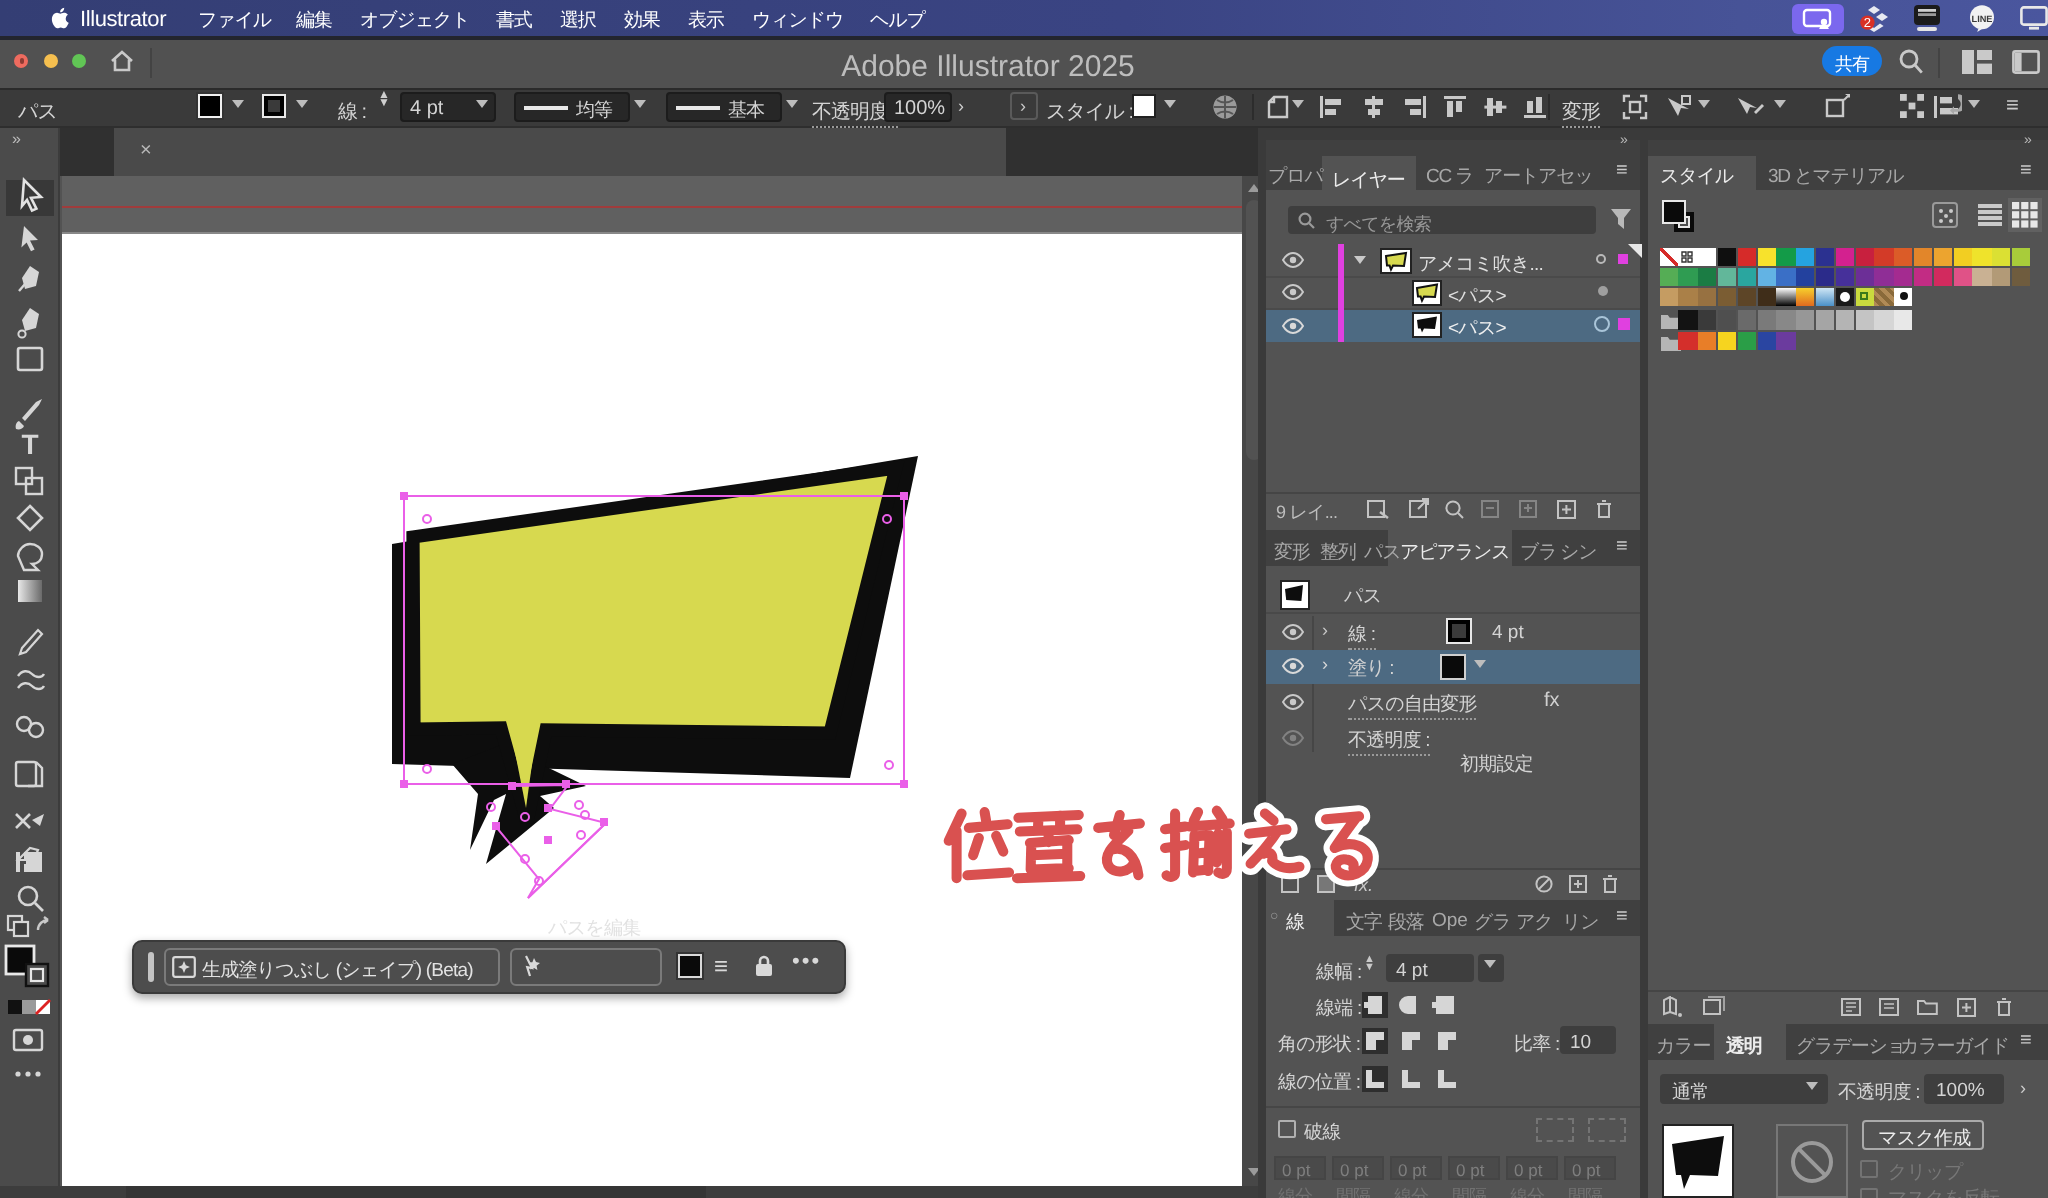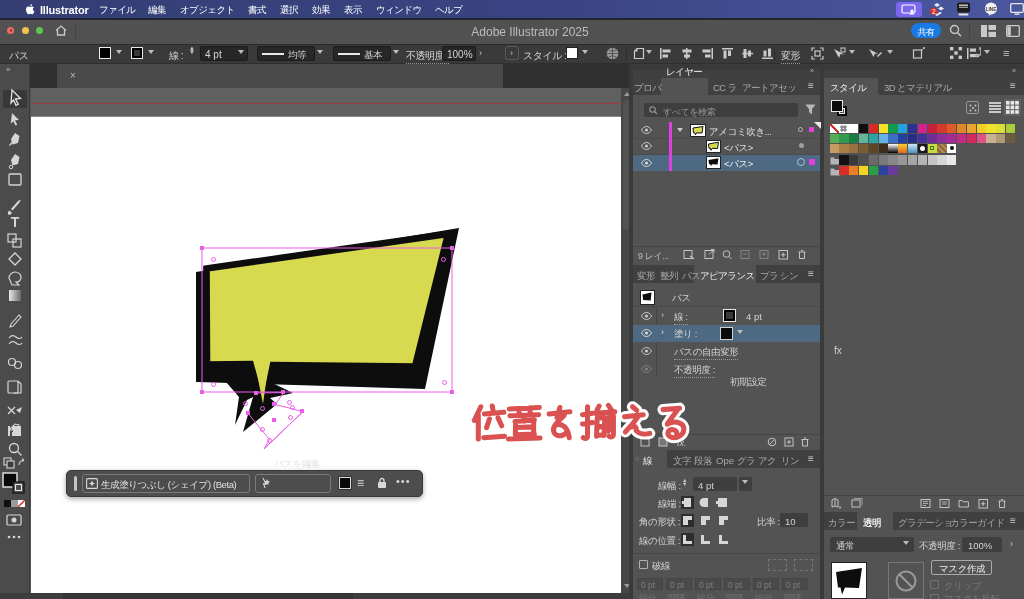--- a/index.html
+++ b/index.html
@@ -21,21 +21,21 @@
 .hdl{position:absolute;width:4px;height:4px;background:#ea5fe8}
 </style></head>
 <body>
 <div id="app">
 
 <div class="abs" style="left:0;top:0;width:1024px;height:18px;background:linear-gradient(90deg,#343e74 0%,#3a4483 55%,#475397 85%,#4a569e 100%)"></div>
 <div class="abs" style="left:0;top:18px;width:1024px;height:2px;background:#23252e"></div>
 <svg class="abs" style="left:24px;top:3px" width="12" height="12" viewBox="0 0 13 13">
       <path fill="#fff" d="M9.6 6.9c0-1.4 1.1-2 1.2-2.1-.7-1-1.7-1.1-2-1.1-.9-.1-1.7.5-2.1.5-.4 0-1.1-.5-1.8-.5-.9 0-1.8.5-2.3 1.4-1 1.7-.3 4.2.7 5.6.5.7 1 1.4 1.8 1.4.7 0 1-.5 1.8-.5s1.1.5 1.8.5c.8 0 1.3-.7 1.7-1.4.6-.8.8-1.6.8-1.6s-1.6-.6-1.6-2.2zM8.2 2.7c.4-.5.6-1.1.6-1.7-.6 0-1.2.4-1.6.8-.4.4-.7 1-.6 1.6.6.1 1.2-.3 1.6-.7z"></path>
     </svg>
-<div class="txt" style="left:40px;top:3.5px;font-size:11px;font-weight:bold;color:#fff;letter-spacing:-.2px">Illustrator</div>
+<div class="txt" style="left:40px;top:3.5px;font-size:11px;font-weight:normal;color:#fff;letter-spacing:-.2px">Illustrator</div>
 <div class="txt" style="left:99px;top:4px;font-size:9.5px;color:#fff;letter-spacing:-.6px">ファイル</div>
 <div class="txt" style="left:148px;top:4px;font-size:9.5px;color:#fff;letter-spacing:-.6px">編集</div>
 <div class="txt" style="left:180px;top:4px;font-size:9.5px;color:#fff;letter-spacing:-.6px">オブジェクト</div>
 <div class="txt" style="left:248px;top:4px;font-size:9.5px;color:#fff;letter-spacing:-.6px">書式</div>
 <div class="txt" style="left:280px;top:4px;font-size:9.5px;color:#fff;letter-spacing:-.6px">選択</div>
 <div class="txt" style="left:312px;top:4px;font-size:9.5px;color:#fff;letter-spacing:-.6px">効果</div>
 <div class="txt" style="left:344px;top:4px;font-size:9.5px;color:#fff;letter-spacing:-.6px">表示</div>
 <div class="txt" style="left:376px;top:4px;font-size:9.5px;color:#fff;letter-spacing:-.6px">ウィンドウ</div>
 <div class="txt" style="left:435px;top:4px;font-size:9.5px;color:#fff;letter-spacing:-.6px">ヘルプ</div>
 <div class="abs" style="left:896px;top:2px;width:26px;height:15px;background:#7b68ee;border-radius:3px"></div>
@@ -67,21 +67,21 @@
 
 <div class="abs" style="left:0;top:20px;width:1024px;height:24px;background:#515151"></div>
 <div class="abs" style="left:7px;top:26.5px;width:7px;height:7px;border-radius:50%;background:#ee6b5f"></div>
 <div class="abs" style="left:9.5px;top:29px;width:2.5px;height:2.5px;border-radius:50%;background:#8d3b33"></div>
 <div class="abs" style="left:21.5px;top:26.5px;width:7px;height:7px;border-radius:50%;background:#f5bf4f"></div>
 <div class="abs" style="left:36px;top:26.5px;width:7px;height:7px;border-radius:50%;background:#61c555"></div>
 <svg class="abs" style="left:54px;top:24px" width="14" height="13" viewBox="0 0 14 13">
       <path d="M2 6.5L7 2l5 4.5M3.5 5.8V11h7V5.8" fill="none" stroke="#c9c9c9" stroke-width="1.3"></path>
     </svg>
 <div class="vsep" style="left:75px;top:24px;height:15px;background:#434343"></div>
-<div class="txt" style="left:530px;top:25px;transform:translateX(-50%);font-size:12px;color:#bdbdbd">Adobe Illustrator 2025</div>
+<div class="txt" style="left:494px;top:25px;transform:translateX(-50%);font-size:15px;color:#bdbdbd">Adobe Illustrator 2025</div>
 <div class="abs" style="left:911px;top:23px;width:30px;height:15px;background:#1779e3;border-radius:8px"></div>
 <div class="txt" style="left:926px;top:25.5px;transform:translateX(-50%);font-size:9px;color:#fff;letter-spacing:-.5px">共有</div>
 <svg class="abs" style="left:949px;top:24px" width="13" height="14" viewBox="0 0 13 14">
       <circle cx="5.5" cy="5.5" r="4" fill="none" stroke="#c9c9c9" stroke-width="1.4"></circle>
       <path d="M8.5 8.5l3.4 3.8" stroke="#c9c9c9" stroke-width="1.4"></path>
     </svg>
 <div class="vsep" style="left:969px;top:24px;height:15px;background:#434343"></div>
 <svg class="abs" style="left:981px;top:25px" width="15" height="12" viewBox="0 0 15 12">
       <rect x="0" y="0" width="6" height="12" fill="#c9c9c9"></rect>
       <rect x="7.5" y="0" width="7.5" height="5" fill="#c9c9c9"></rect>
@@ -361,21 +361,21 @@
 <div class="abs" style="left:633px;top:64px;width:391px;height:535px;background:#535353"></div>
 <div class="abs" style="left:633px;top:64px;width:391px;height:6px;background:#3a3a3a"></div>
 <div class="abs" style="left:820px;top:64px;width:4px;height:535px;background:#3a3a3a"></div>
 <div class="abs" style="left:629px;top:64px;width:4px;height:535px;background:#3a3a3a"></div>
 
 <div class="abs" style="left:633px;top:70px;width:187px;height:8px;background:#404040"></div>
 <div class="ic" style="left:810px;top:67px;font-size:7px;color:#b5b5b5">»</div>
 <div class="abs" style="left:633px;top:78px;width:187px;height:17px;background:#404040"></div>
 <div class="tabA" style="left:661px;top:78px;width:47px;height:17px"></div>
 <div class="txt" style="left:634px;top:82px;font-size:9.5px;color:#a8a8a8;letter-spacing:-.6px">プロパ</div>
-<div class="txt" style="left:666px;top:66px;font-size:9.5px;color:#ececec;letter-spacing:-.6px">レイヤー</div>
+<div class="txt" style="left:666px;top:84px;font-size:9.5px;color:#ececec;letter-spacing:-.6px">レイヤー</div>
 <div class="txt" style="left:713px;top:82px;font-size:9.5px;color:#a8a8a8;letter-spacing:-.6px">CC ラ</div>
 <div class="txt" style="left:742px;top:82px;font-size:9.5px;color:#a8a8a8;letter-spacing:-.6px">アート</div>
 <div class="txt" style="left:769px;top:82px;font-size:9.5px;color:#a8a8a8;letter-spacing:-.6px">アセッ</div>
 <div class="ic" style="left:808px;top:80px;font-size:10px;color:#c9c9c9">≡</div>
 
 <div class="pfld" style="left:644px;top:103px;width:154px;height:14px"></div>
 <svg class="abs" style="left:649px;top:106px" width="9" height="9" viewBox="0 0 9 9">
       <circle cx="3.5" cy="3.5" r="2.7" fill="none" stroke="#9a9a9a" stroke-width="1.1"></circle>
       <path d="M5.6 5.6l2.4 2.4" stroke="#9a9a9a" stroke-width="1.1"></path>
     </svg>
@@ -483,21 +483,21 @@
     </svg>
 <div class="ic" style="left:661px;top:327px;font-size:9px;color:#d9d9d9">›</div>
 <div class="txt" style="left:674px;top:328px;font-size:9.5px;letter-spacing:-.4px">塗り :</div>
 <div class="abs" style="left:720px;top:327px;width:13px;height:13px;background:#0a0a0a;border:1px solid #d0d0d0"></div>
 <div class="ddv" style="left:737px;top:330px;color:#d9d9d9"></div>
 <svg class="abs eyeA" style="left:641px;top:347px" width="11" height="8" viewBox="0 0 11 8">
       <path d="M.5 4C2 1.5 3.6.5 5.5.5S9 1.5 10.5 4C9 6.5 7.4 7.5 5.5 7.5S2 6.5.5 4z" fill="none" stroke="#c9c9c9" stroke-width="1"></path>
       <circle cx="5.5" cy="4" r="1.6" fill="#c9c9c9"></circle>
     </svg>
 <div class="txt" style="left:674px;top:346px;font-size:9.5px;letter-spacing:-.4px;border-bottom:1px dotted #9a9a9a">パスの自由変形</div>
-<div class="txt" style="left:834px;top:345px;font-size:10px;color:#d0d0d0">fx</div>
+<div class="txt" style="left:772px;top:345px;font-size:10px;color:#d0d0d0">fx</div>
 <svg class="abs eyeA" style="left:641px;top:365px;opacity:.4" width="11" height="8" viewBox="0 0 11 8">
       <path d="M.5 4C2 1.5 3.6.5 5.5.5S9 1.5 10.5 4C9 6.5 7.4 7.5 5.5 7.5S2 6.5.5 4z" fill="none" stroke="#c9c9c9" stroke-width="1"></path>
       <circle cx="5.5" cy="4" r="1.6" fill="#c9c9c9"></circle>
     </svg>
 <div class="txt" style="left:674px;top:364px;font-size:9.5px;letter-spacing:-.4px;border-bottom:1px dotted #9a9a9a">不透明度 :</div>
 <div class="txt" style="left:730px;top:376px;font-size:9.5px;letter-spacing:-.4px">初期設定</div>
 
 <div class="abs" style="left:633px;top:434px;width:187px;height:14px;border-top:1px solid #454545"></div>
 <svg class="abs" style="left:633px;top:437px" width="187" height="10" viewBox="0 0 187 10">
 <g stroke="#c3c3c3" fill="none" stroke-width="1">

